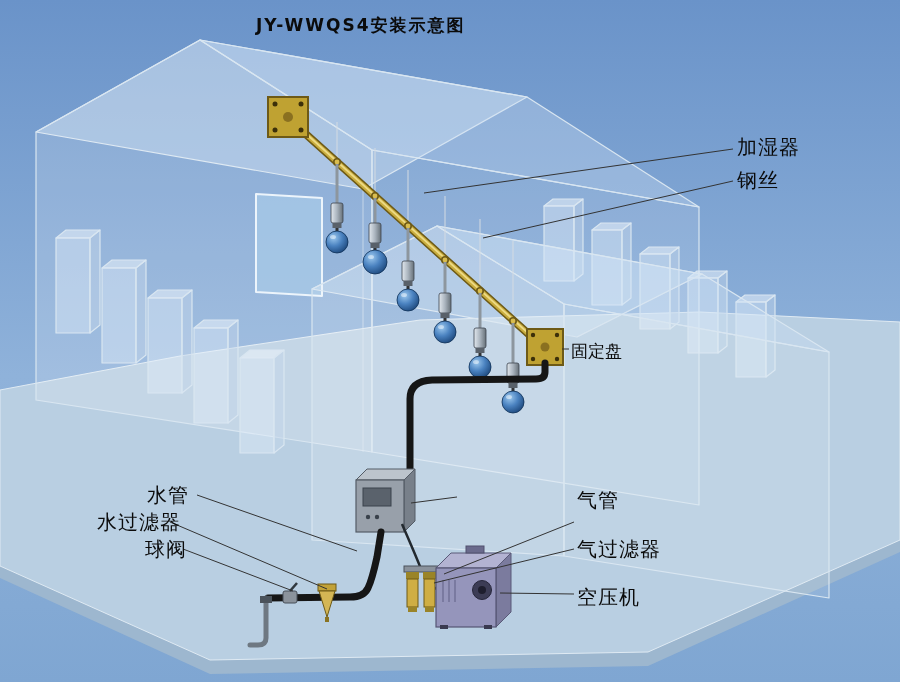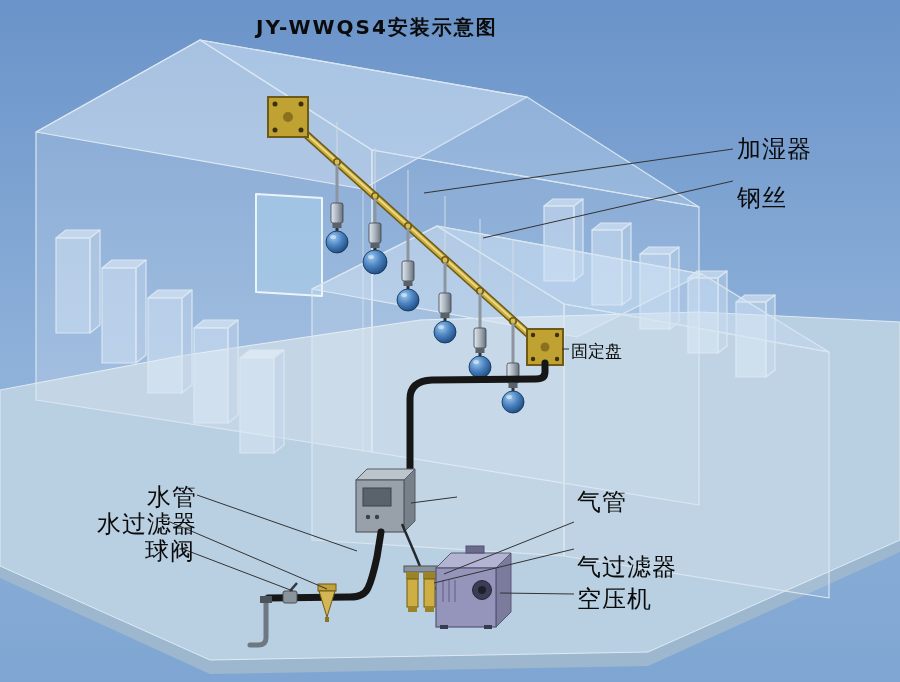--- a/index.html
+++ b/index.html
@@ -2,24 +2,24 @@
 <html><head>
 <meta charset="utf-8">
 <style>
   html,body { margin:0; padding:0; background:#3a5a80; }
   .canvas {
     position:relative; width:900px; height:682px; overflow:hidden;
     font-family:"DejaVu Sans","Liberation Sans",sans-serif;
   }
   .canvas svg { position:absolute; left:0; top:0; }
   .label {
-    position:absolute; color:#0b0b0b; font-size:24px; line-height:1.1;
+    position:absolute; color:#0b0b0b; font-size:20px; line-height:1.1;
     white-space:nowrap; letter-spacing:1px;
   }
-  .label.title { font-size:20px; font-weight:bold; letter-spacing:2px; }
+  .label.title { font-size:17px; font-weight:bold; letter-spacing:2px; }
   .label.small { font-size:17px; letter-spacing:0; }
 </style>
 </head>
 <body>
 
 <div class="canvas">
 <svg width="900" height="682" viewBox="0 0 900 682">
   <defs>
     <linearGradient id="sky" x1="0" y1="0" x2="0" y2="1">
       <stop offset="0" stop-color="#6a93c9"></stop>
@@ -304,23 +304,23 @@
     <line x1="574" y1="594" x2="500" y2="593"></line>
     <line x1="197" y1="495" x2="357" y2="551"></line>
     <line x1="170" y1="522" x2="327" y2="589"></line>
     <line x1="183" y1="549" x2="293" y2="591"></line>
   </g>
 </svg>
 
 <div class="label title" style="left:256px; top:16px;">JY-WWQS4安装示意图</div>
 
 <div class="label" style="left:737px; top:136px;">加湿器</div>
-<div class="label" style="left:737px; top:169px;margin-top:16px;">钢丝</div>
+<div class="label" style="left:737px; top:169px;">钢丝</div>
 <div class="label small" style="left:571px; top:342px;">固定盘</div>
 
 <div class="label" style="left:577px; top:489px;">气管</div>
-<div class="label" style="left:577px; top:538px;margin-top:16px;">气过滤器</div>
+<div class="label" style="left:577px; top:538px;">气过滤器</div>
 <div class="label" style="left:577px; top:586px;">空压机</div>
 
 <div class="label" style="left:147px; top:484px;text-align:center;">水管</div>
 <div class="label" style="left:97px; top:511px;">水过滤器</div>
 <div class="label" style="left:145px; top:538px;font-family:Liberation Serif, serif;">球阀</div>
 </div>
 
 </body></html>

